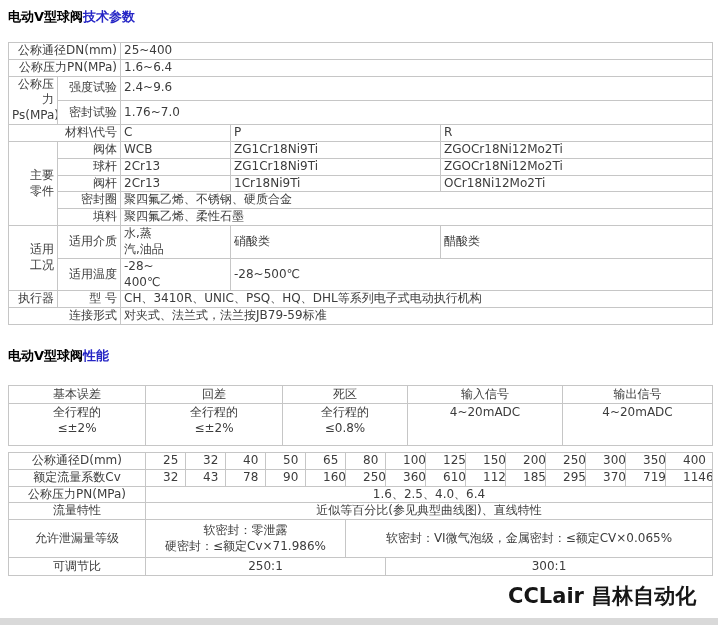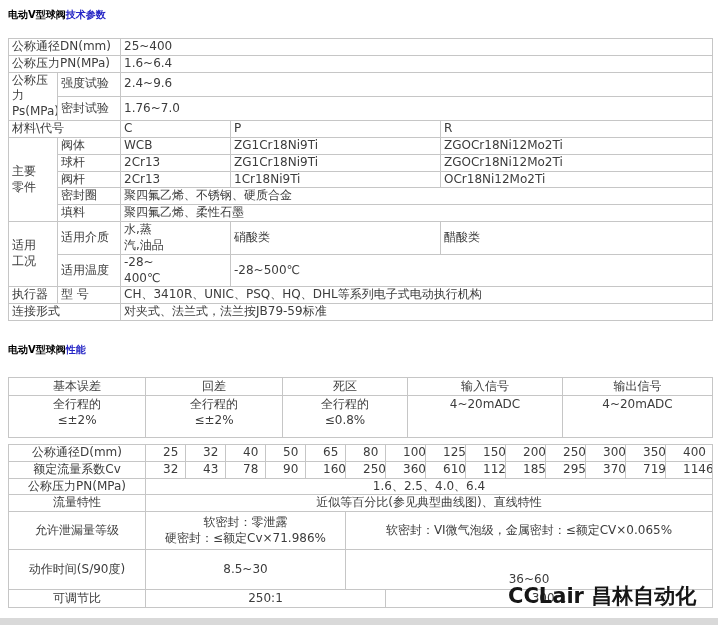--- a/index.html
+++ b/index.html
@@ -4,33 +4,33 @@
 <style>
   * { box-sizing: border-box; }
   html,body { margin:0; padding:0; }
   body {
     width:718px; height:625px; overflow:hidden; position:relative;
     background:#ffffff; color:#3c3c3c;
     font-family:"DejaVu Sans", sans-serif; font-size:12px;
   }
   .content { padding:6px 6px 0 8px; }
 
-  .sec-title { margin:2px 0 16px 0; font-size:10px; font-weight:bold; color:#000; }
+  .sec-title { margin:2px 0 16px 0; font-size:13px; font-weight:bold; color:#000; }
   .sec-title .link { color:#2525c5; }
   .sec-title-2 { margin-top:22px; margin-bottom:20px; }
 
   table { border-collapse:collapse; table-layout:fixed; width:704px; background:#fff; }
   td {
     border:1px solid #c6c6c6; padding:0 3px; line-height:1.32;
     white-space:pre-line; overflow:hidden; vertical-align:middle;
   }
 
   
   .t1 td { text-align:left; }
-  .t1 .lbl { padding-left:3px; }
+  .t1 .lbl { padding-left:3px;text-align:right; }
 
   
   .t2 td { text-align:center; vertical-align:top; padding-top:1px; }
   .t2 .vrow td { height:42px; }
 
   
   .t3 td { text-align:center; padding:0 17px; }
   .t3 .rowlbl { text-align:center; }
   .t3 .leak-row td { height:38px; }
   .t3 .time-row td { height:40px; }
@@ -232,25 +232,20 @@
     <tr>
       <td class="rowlbl">流量特性</td>
       <td colspan="14">近似等百分比(参见典型曲线图)、直线特性</td>
     </tr>
     <tr class="leak-row">
       <td class="rowlbl">允许泄漏量等级</td>
       <td colspan="5">软密封：零泄露
 硬密封：≤额定Cv×71.986%</td>
       <td colspan="9">软密封：VI微气泡级，金属密封：≤额定CV×0.065%</td>
     </tr>
-    <tr class="time-row">
-      <td class="rowlbl">动作时间(S/90度)</td>
-      <td colspan="5">8.5~30</td>
-      <td colspan="9" class="vbottom">36~60</td>
-    </tr>
     <tr class="ratio-row">
       <td class="rowlbl">可调节比</td>
       <td colspan="6">250:1</td>
       <td colspan="8">300:1</td>
     </tr>
   </tbody>
     </table>
 
 </div>
 

